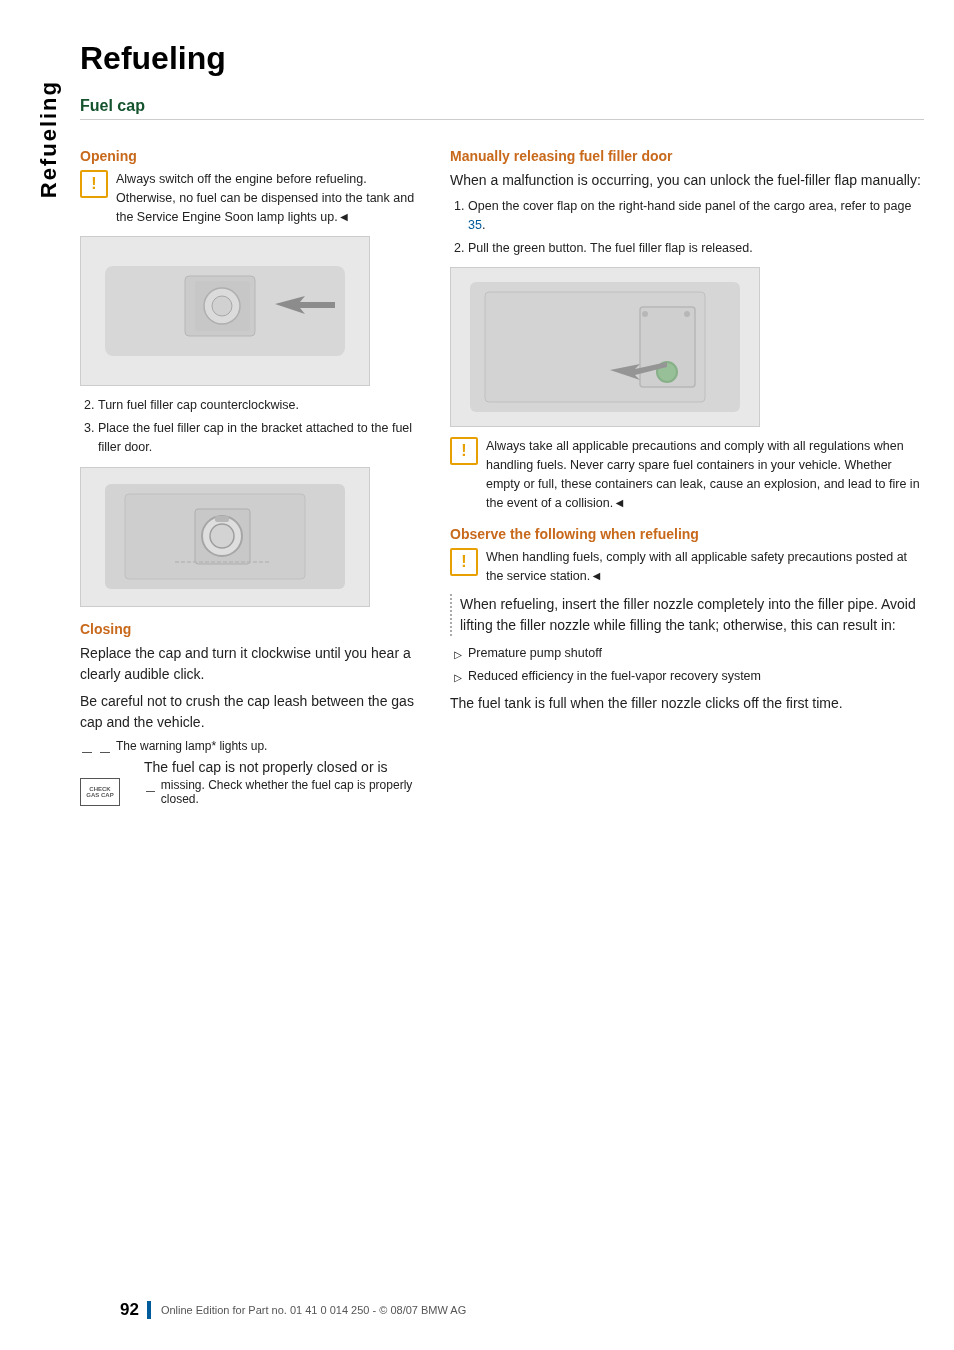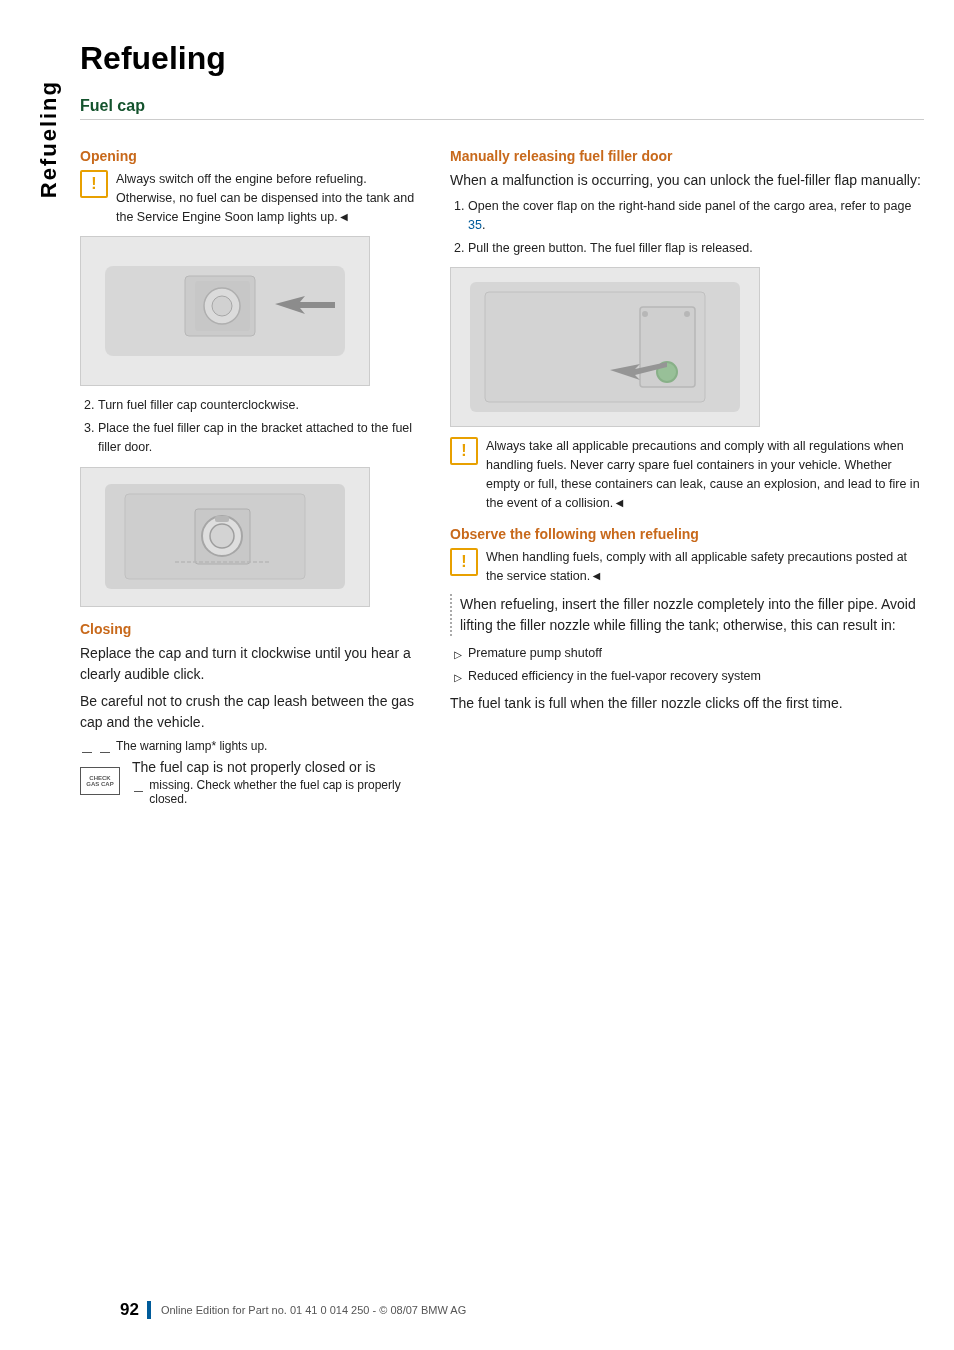--- a/index.html
+++ b/index.html
@@ -349,21 +349,21 @@
         <div class="section-heading">Closing</div>
         <p>Replace the cap and turn it clockwise until you hear a clearly audible click.</p>
         <p>Be careful not to crush the cap leash between the gas cap and the vehicle.</p>
 
         <div class="warning-lamp-row">
           <span class="dash-line"></span>
           <span class="dash-line"></span>
           <span style="font-size:12px;">The warning lamp* lights up.</span>
         </div>
 
-        <div style="display:flex; align-items:center; gap:12px; margin-bottom:4px;">
+        <div style="display:flex; align-items:flex-end; gap:24px; margin-bottom:4px;">
           <div class="lamp-icon">
             <span class="lamp-icon-top">CHECK</span>
             <span class="lamp-icon-bottom">GAS CAP</span>
           </div>
           <div>
             <p style="margin-bottom:0;">The fuel cap is not properly closed or is</p>
             <div style="display:flex; gap:4px; align-items:center;">
               <span class="dash-line"></span>
               <span style="font-size:12px;">missing. Check whether the fuel cap is properly closed.</span>
             </div>

